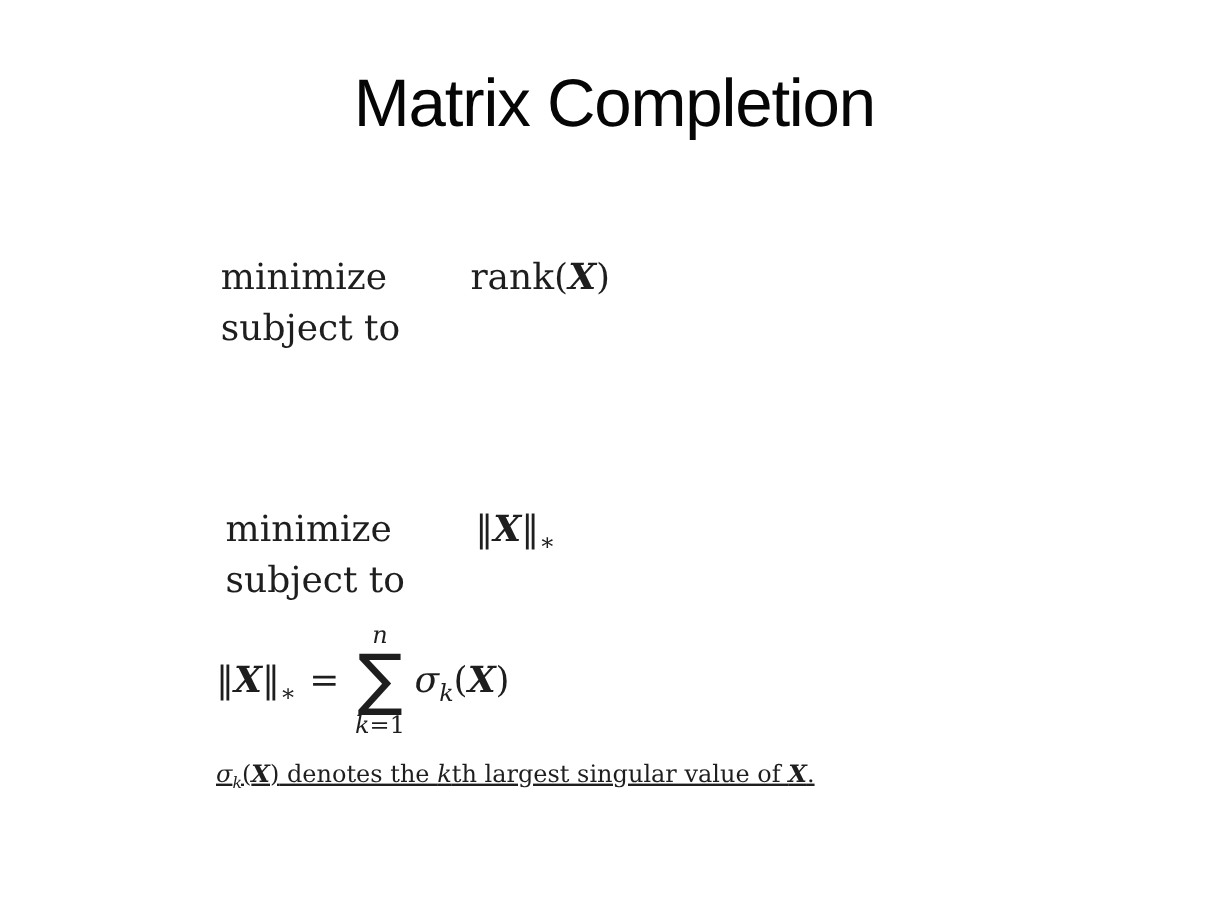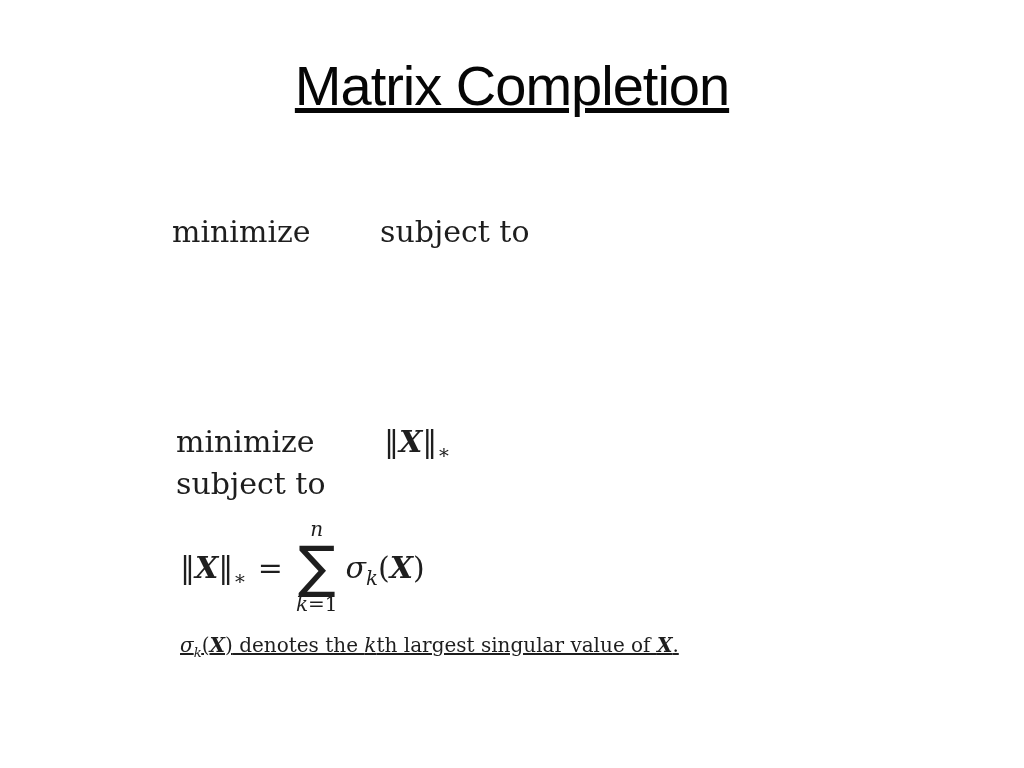--- a/index.html
+++ b/index.html
@@ -4,23 +4,23 @@
 <style>
   html,body{margin:0;padding:0;background:#ffffff;}
   .slide{
     position:relative;width:1024px;height:768px;background:#ffffff;overflow:hidden;
     font-family:"DejaVu Serif","Liberation Serif","DejaVu Sans",serif;
     color:#1e1e1e;
   }
   .slide-title{
     position:absolute;top:52px;left:0;width:100%;margin:0;text-align:center;
     font-family:"Liberation Sans","DejaVu Sans",sans-serif;
-    font-weight:400;font-size:56px;line-height:1.2;color:#060606;letter-spacing:-1px;text-decoration:underline;
+    font-weight:400;font-size:56px;line-height:1.2;color:#060606;letter-spacing:-1px;
   }
-  .math{font-size:30px;}
+  .math{font-size:30px;margin-left:12px;}
   .prob{position:absolute;display:grid;grid-template-columns:208px auto;line-height:42px;white-space:nowrap;}
   .prob-rank{left:172px;top:211px;}
   .prob-nuclear{left:176px;top:421px;}
   .rm{font-style:normal;}
   .it{font-style:italic;}
   .bf{font-style:italic;font-weight:700;}
   sub{font-size:0.66em;line-height:0;}
   .rel{padding:0 9px;}
   .mem{margin-left:35px;}
   .in-sym{padding:0 9px;}
@@ -33,20 +33,21 @@
 </style>
 </head>
 <body>
 
 <div class="slide">
 
   <h1 class="slide-title">Matrix Completion</h1>
 
   <section class="prob prob-rank math">
     <span class="rm">minimize</span>
+    <span><span class="rm">rank(</span><span class="bf">X</span><span class="rm">)</span></span>
     <span class="rm">subject to</span>
   </section>
 
   <section class="prob prob-nuclear math">
     <span class="rm">minimize</span>
     <span><span class="rm">‖</span><span class="bf">X</span><span class="rm">‖</span><sub class="rm">∗</sub></span>
     <span class="rm">subject to</span>
   </section>
 
   <section class="sumline">

